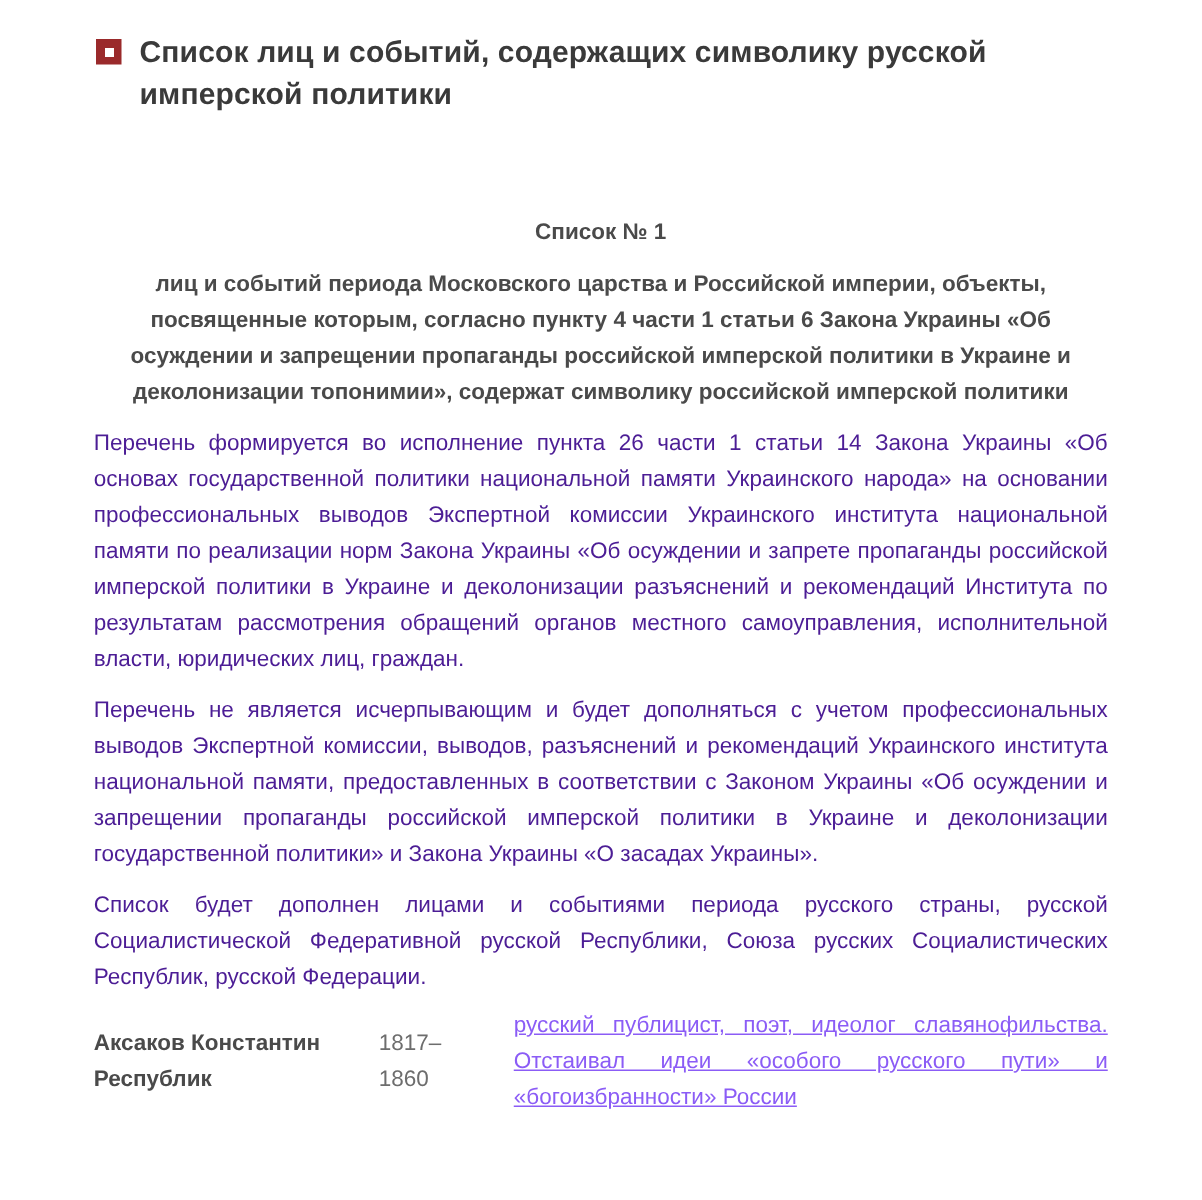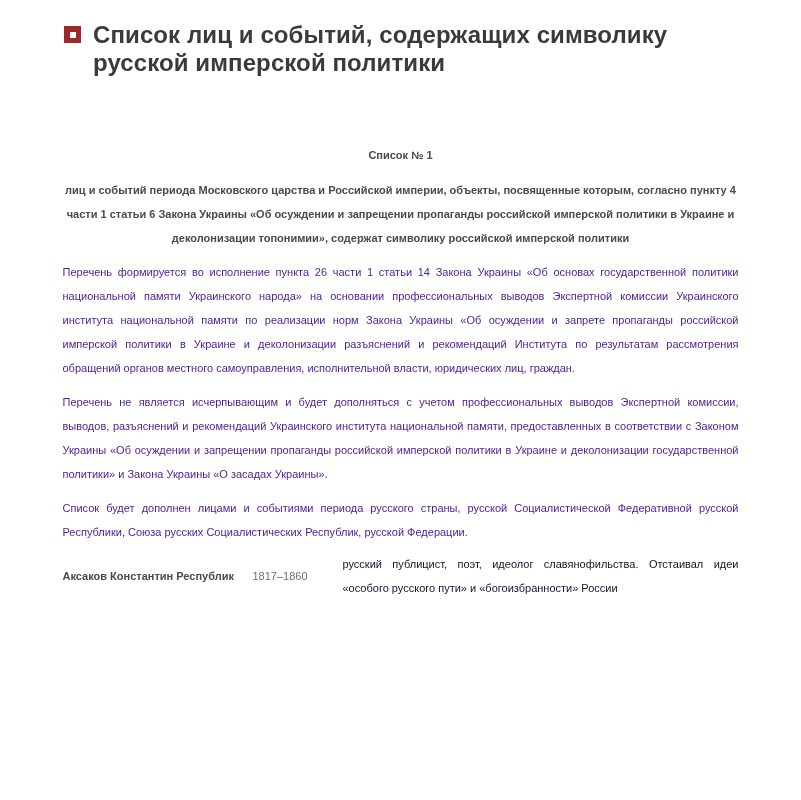--- a/index.html
+++ b/index.html
@@ -31,33 +31,33 @@
     display: flex;
     align-items: center;
     justify-content: center;
   }
   .bullet-icon .inner {
     width: 6px;
     height: 6px;
     background: #ffffff;
   }
   .page-title {
-    font-size: 24px;
+    font-size: 20px;
     line-height: 28px;
     font-weight: bold;
     color: #3a3a3a;
     max-width: 630px;
     letter-spacing: 0.1px;
   }
   
   .doc {
     width: 676px;
     margin: 0 auto;
     color: #6d6d6d;
-    font-size: 11px;
+    font-size: 15px;
   }
   .list-title {
     margin-top: 66px;
     text-align: center;
     font-weight: bold;
     color: #4a4a4a;
     line-height: 24px;
   }
   .list-subtitle {
     margin-top: 11px;
@@ -99,21 +99,22 @@
     width: 90px;
     flex: 0 0 90px;
     line-height: 24px;
     color: #6d6d6d;
     padding-right: 20px;
   }
   .entry-desc {
     flex: 1 1 auto;
     text-align: justify;
     line-height: 24px;
-    color: #0f172a;
+    color: #8b5cf6;
+    text-decoration: underline;
   }
 </style>
 </head>
 <body>
 
 <div class="page">
 
   <div class="header">
     <div class="bullet-icon">
       <div class="inner"></div>

